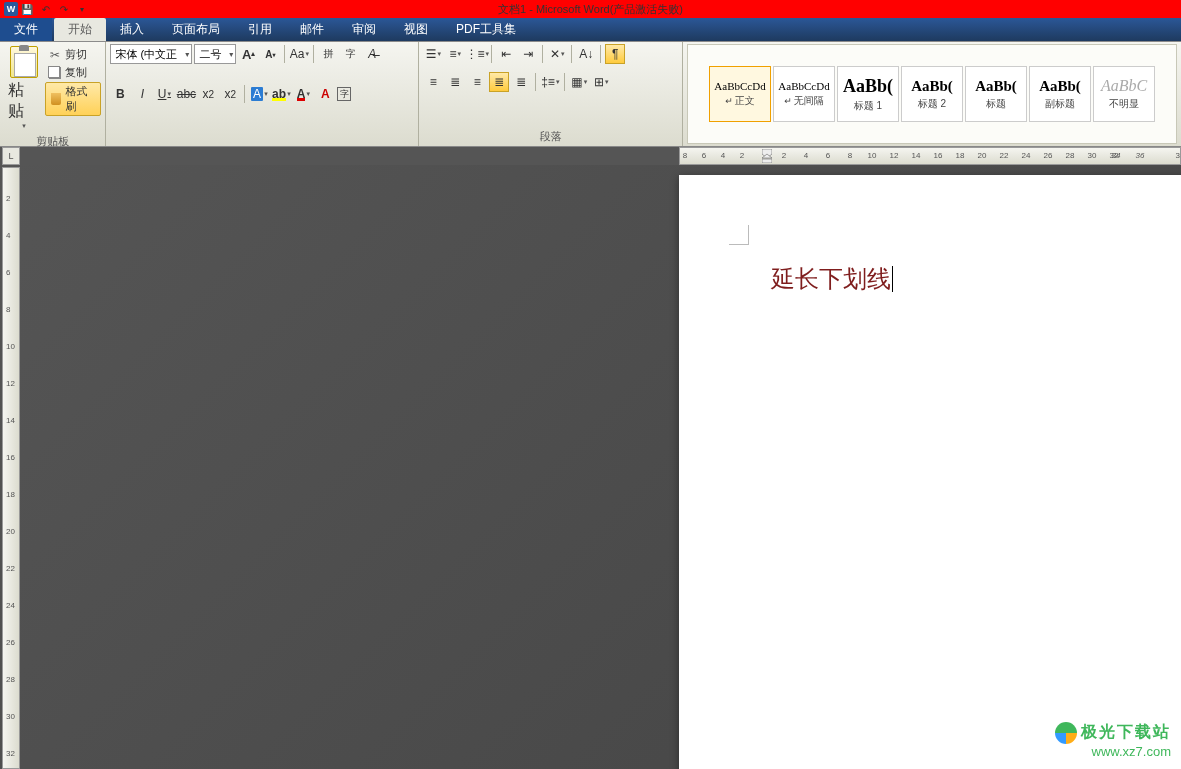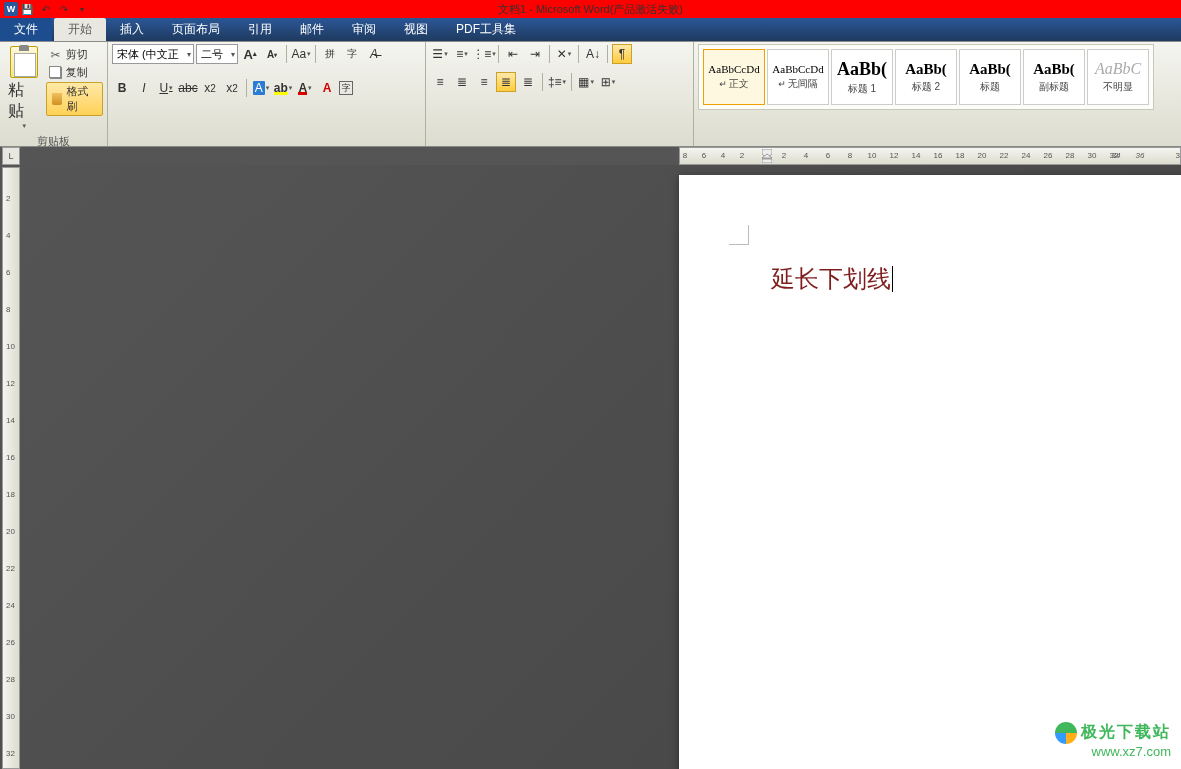--- a/index.html
+++ b/index.html
@@ -41,33 +41,33 @@
 
 
 .font-row { display: flex; align-items: center; gap: 2px; margin-bottom: 4px; }
 .combo { height: 20px; border: 1px solid #999; background: #fff; display: flex; align-items: center; padding: 0 2px 0 4px; font-size: 11px; }
 .combo-font { width: 82px; }
 .combo-size { width: 42px; }
 .combo-arrow { margin-left: auto; font-size: 8px; color: #555; }
 .btn-small { width: 20px; height: 20px; display: inline-flex; align-items: center; justify-content: center; border: 1px solid transparent; font-size: 12px; color: #333; }
 .btn-small.active { background: linear-gradient(#ffe9a8,#ffcb3d); border: 1px solid #c9a227; }
 .sep { width: 1px; height: 18px; background: #b0b0a0; margin: 0 2px; }
-.font-cols { display: flex; flex-direction: column; gap: 10px; }
+.font-cols { display: flex; flex-direction: column; gap: 16px; }
 .dropdown-arrow { font-size: 7px; margin-left: 1px; color: #555; }
 .char-highlight { background: #2b7cd3; color: #fff; padding: 0 2px; border-radius: 1px; }
 .color-a { position: relative; font-weight: bold; }
 .color-bar { position: absolute; bottom: 0; left: 0; right: 0; height: 3px; }
 .color-red { background: #d00; }
 .color-yellow { background: #ffff00; }
 
 
 .para-cols { display: flex; flex-direction: column; gap: 4px; }
 
 
-.styles-gallery { display: flex; padding: 4px; gap: 2px; background: #fcfcf8; border: 1px solid #c8c8b8; align-items: center; }
+.styles-gallery { display: flex; padding: 21px; gap: 2px; background: #fcfcf8; border: 1px solid #c8c8b8; align-items: center; }
 .style-item { width: 62px; height: 56px; border: 1px solid #ccc; background: #fff; display: flex; flex-direction: column; align-items: center; justify-content: center; gap: 2px; padding: 2px; }
 .style-item.selected { border: 1px solid #f0a000; background: #fff8e0; }
 .style-preview { font-family: "SimSun"; color: #000; }
 .style-preview.faded { color: #aaa; font-style: italic; }
 .style-name { font-size: 10px; color: #444; }
 .style-arrow { font-size: 9px; margin-right: 2px; }
 
 
 .ruler-area { height: 18px; background: #555; display: flex; }
 .ruler-corner { width: 18px; height: 18px; background: #e8e8e0; border: 1px solid #999; display: flex; align-items: center; justify-content: center; font-size: 9px; color: #555; margin-left: 2px; }
@@ -223,20 +223,21 @@
           <span class="btn-small active">≣</span>
           <span class="btn-small">≣</span>
           <span class="sep"></span>
           <span class="btn-small">‡≡<span class="dropdown-arrow">▾</span></span>
           <span class="sep"></span>
           <span class="btn-small">▦<span class="dropdown-arrow">▾</span></span>
           <span class="btn-small">⊞<span class="dropdown-arrow">▾</span></span>
         </div>
       </div>
     </div>
+    <div class="ribbon-group-label">段落</div>
   </div>
 
   <div class="ribbon-group" style="flex:1;border-right:none;">
     <div class="ribbon-group-content">
       <div class="styles-gallery" id="styles-gallery">
           <div class="style-item selected">
             <div class="style-preview" style="font-size: 11px;">AaBbCcDd</div>
             <div class="style-name"><span class="style-arrow">↵</span>正文</div>
           </div>
           <div class="style-item">

